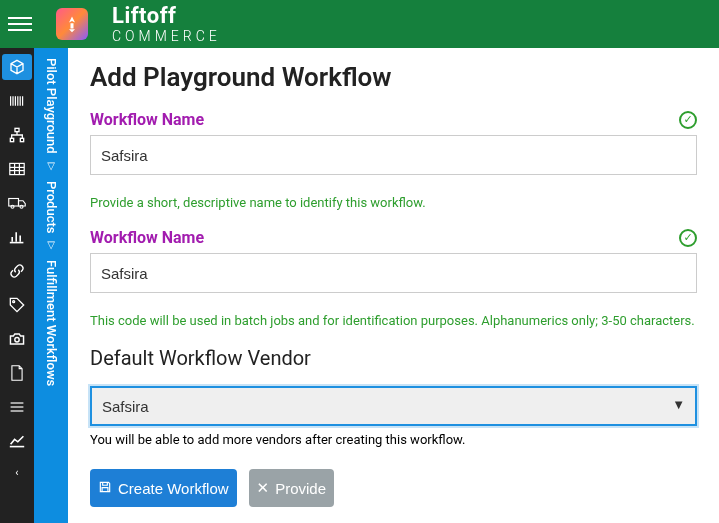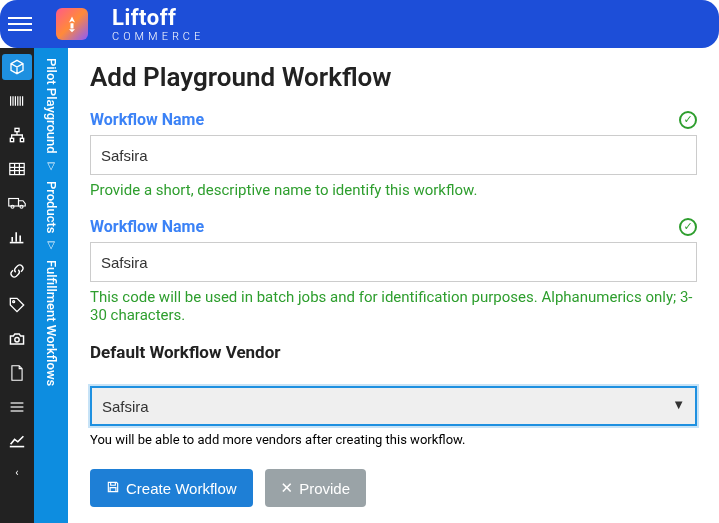--- a/index.html
+++ b/index.html
@@ -1,47 +1,47 @@
 <!DOCTYPE html>
 <html><head>
 <meta charset="utf-8">
 <style>
 * { margin:0; padding:0; box-sizing:border-box; }
 body { font-family:-apple-system,BlinkMacSystemFont,"Segoe UI",Roboto,sans-serif; background:#fff; width:719px; height:523px; overflow:hidden; color:#333; }
-.header { height:48px; background:#1d4ed8; display:flex; align-items:center; padding:0 8px; gap:24px;border-radius:17px; }
+.header { height:48px; background:#15803d; display:flex; align-items:center; padding:0 8px; gap:24px; }
 .hamburger { width:24px; height:24px; display:flex; flex-direction:column; justify-content:center; gap:4px; cursor:pointer; }
 .hamburger span { height:2px; background:#fff; }
 .logo-box { width:32px; height:32px; border-radius:6px; background:linear-gradient(135deg,#ff5a8a,#ff8a3a,#8a5aff); display:flex; align-items:center; justify-content:center; }
 .logo-box svg { width:18px; height:18px; }
 .brand-text { color:#fff; display:flex; flex-direction:column; line-height:1; }
 .brand-main { font-size:22px; font-weight:700; letter-spacing:0.5px; }
-.brand-sub { font-size:11px; letter-spacing:4px; font-weight:300; margin-top:2px; }
+.brand-sub { font-size:14px; letter-spacing:4px; font-weight:300; margin-top:2px; }
 .body { display:flex; height:475px; }
 .icon-rail { width:34px; background:#222; display:flex; flex-direction:column; align-items:center; padding-top:6px; gap:8px; }
 .icon-rail .ri { width:30px; height:26px; display:flex; align-items:center; justify-content:center; color:#fff; cursor:pointer; font-size:15px; }
 .icon-rail .ri.active { background:#1e90e0; border-radius:3px; }
 .icon-rail .ri.small-chev { font-size:11px; height:20px; }
 .blue-rail { width:34px; background:#0d8de0; display:flex; flex-direction:column; align-items:center; padding:10px 0; color:#fff; }
 .vlabel { writing-mode:vertical-rl; font-size:13px; font-weight:500; cursor:pointer; }
 .blue-rail .chev { font-size:10px; margin:6px 0 10px 0; }
 .content { flex:1; padding:14px 22px 22px 22px; overflow:auto; }
 h1 { font-size:26px; font-weight:600; color:#222; margin-bottom:18px; }
 .field-label-row { display:flex; justify-content:space-between; align-items:center; margin-bottom:6px; }
 .field-label { font-size:16px; font-weight:700; }
-.green { color:#3b82f6; }
+.green { color:#a21caf; }
 .check { width:18px; height:18px; border:2px solid #2e9e2e; border-radius:50%; display:flex; align-items:center; justify-content:center; color:#2e9e2e; font-size:11px; }
 .text-input { width:100%; height:40px; border:1px solid #ccc; padding:0 10px; font-size:15px; color:#333; outline:none; }
-.help { font-size:15px; color:#2e9e2e; margin-top:6px; margin-bottom:18px; }
+.help { font-size:13px; color:#2e9e2e; margin-top:20px; margin-bottom:18px; }
 .help-gray { font-size:13px; color:#000000; margin-top:6px; margin-bottom:22px; }
-.black-label { font-size:17px; font-weight:700; color:#222; margin-bottom:24px; }
+.black-label { font-size:20px; font-weight:400; color:#222; margin-bottom:16px; }
 .select-wrap { position:relative; width:100%; }
 .select { width:100%; height:40px; border:2px solid #1e90e0; padding:0 10px; font-size:15px; color:#333; appearance:none; outline:none; box-shadow:0 0 0 2px rgba(30,144,224,0.25); }
 .select-wrap::after { content:"▼"; position:absolute; right:12px; top:11px; font-size:13px; color:#333; pointer-events:none; }
 .btn-row { display:flex; gap:12px; }
-.btn { height:38px; border:none; border-radius:4px; padding:0 16px; font-size:15px; font-weight:500; cursor:pointer; display:inline-flex; align-items:center; gap:6px; color:#fff; }
+.btn { height:38px; border:none; border-radius:4px; padding:0 8px; font-size:15px; font-weight:500; cursor:pointer; display:inline-flex; align-items:center; gap:6px; color:#fff; }
 .btn-primary { background:#1e7fd6; }
 .btn-secondary { background:#9aa3a7; }
 </style>
 </head>
 <body>
 
 <div class="header">
   <div class="hamburger">
       <span></span>
       <span></span>
@@ -162,21 +162,21 @@
       <div class="check">✓</div>
     </div>
     <input class="text-input" value="Safsira" style="">
     <div class="help">Provide a short, descriptive name to identify this workflow.</div>
 
     <div class="field-label-row">
       <div class="field-label green">Workflow Name</div>
       <div class="check">✓</div>
     </div>
     <input class="text-input" value="Safsira" style="">
-    <div class="help">This code will be used in batch jobs and for identification purposes. Alphanumerics only; 3-30 characters.</div>
+    <div class="help">This code will be used in batch jobs and for identification purposes. Alphanumerics only; 3-50 characters.</div>
 
     <div class="black-label">Default Workflow Vendor</div>
     <div class="select-wrap">
       <select class="select">
         <option>Safsira</option>
       </select>
     </div>
     <div class="help-gray">You will be able to add more vendors after creating this workflow.</div>
 
     <div class="btn-row">

